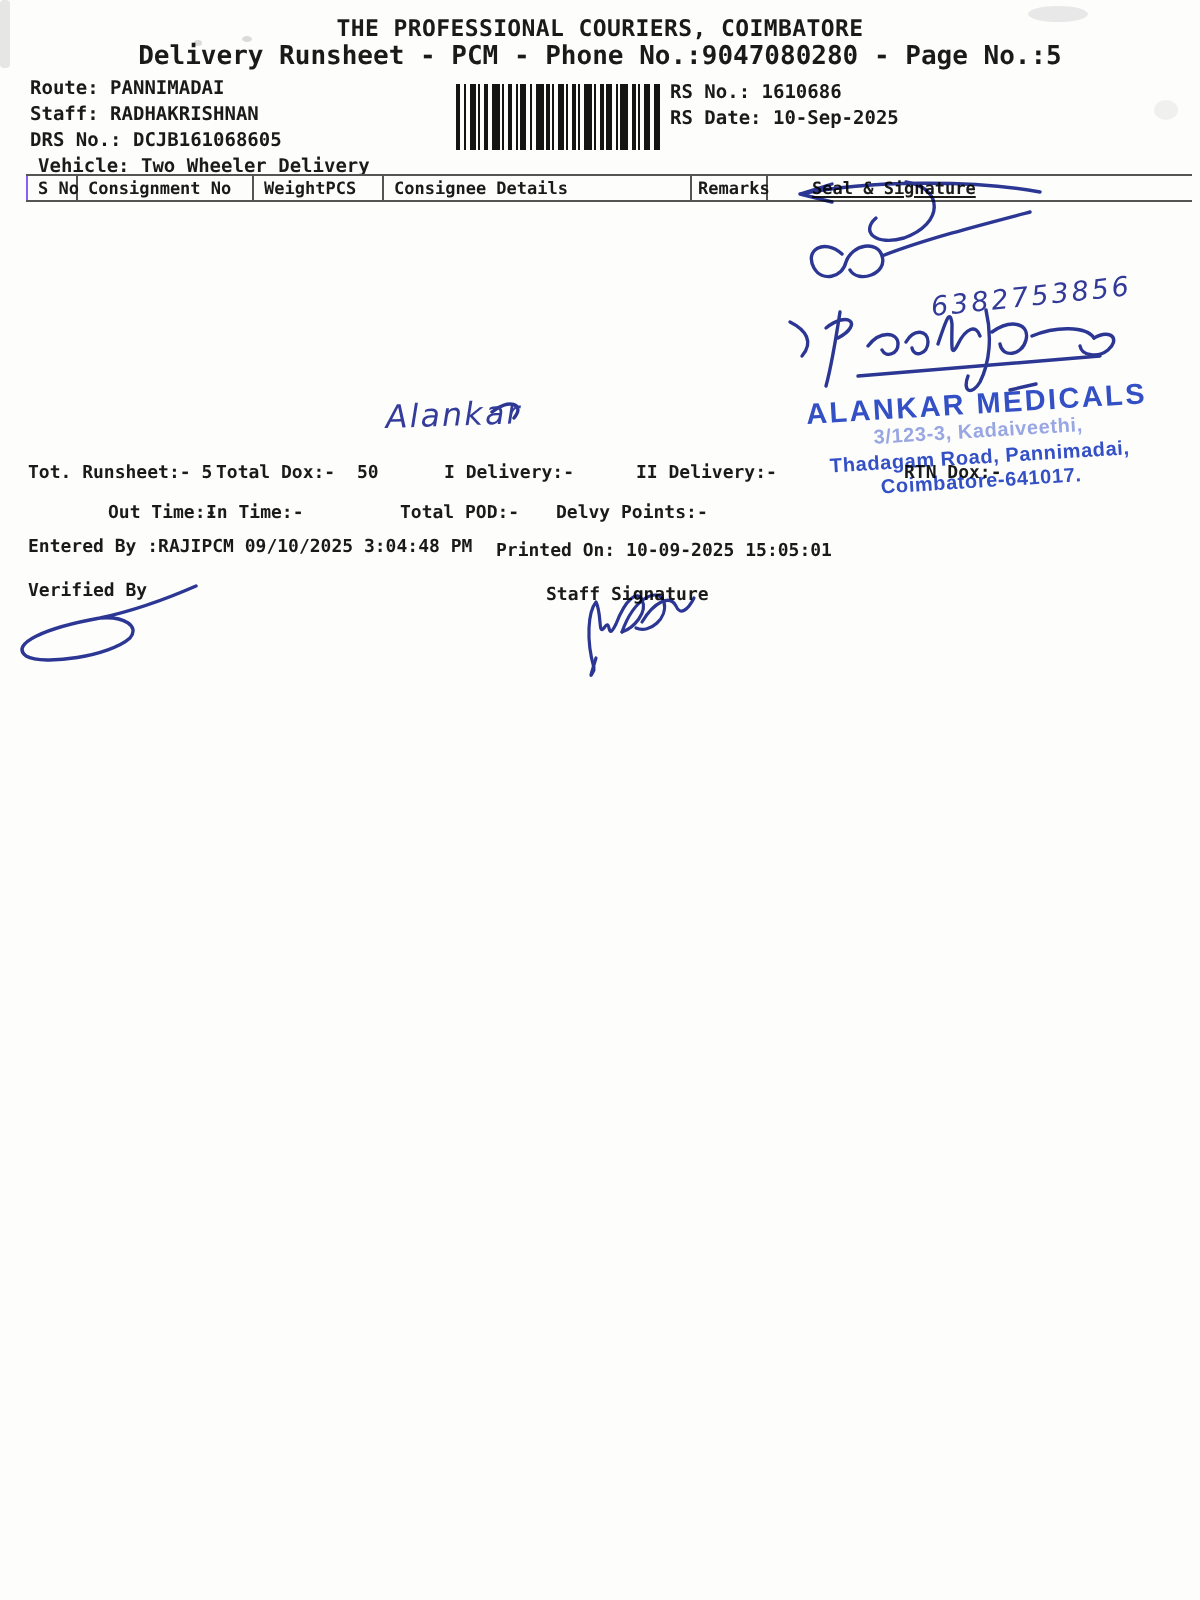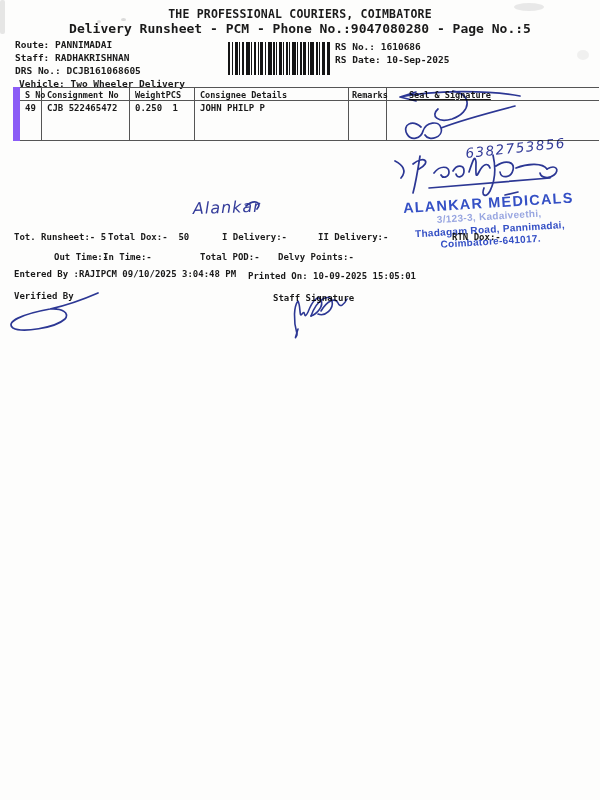--- a/index.html
+++ b/index.html
@@ -10,21 +10,21 @@
   .abs{position:absolute;}
   
   .doc-title{top:7px;left:0;width:600px;text-align:center;font-size:11.5px;font-weight:bold;letter-spacing:.2px;}
   .doc-subtitle{top:21px;left:0;width:600px;text-align:center;font-size:13px;font-weight:bold;}
   .info-line{font-size:9.5px;font-weight:bold;white-space:pre;}
   
   .barcode{top:42px;left:228px;}
   
   table.runsheet{
     position:absolute;top:87px;left:13px;width:582px;border-collapse:collapse;table-layout:fixed;
-    font-size:9px;font-weight:bold;border-left:7px solid #8b5cf6;border-top:1px solid #555;border-bottom:1px solid #555;
+    font-size:9px;font-weight:bold;border-left:1px solid #8b5cf6;border-top:1px solid #555;border-bottom:1px solid #555;
   }
   table.runsheet td,table.runsheet th{
     border-right:1px solid #555;vertical-align:top;padding:2px 0 0 5px;text-align:left;
     font-size:9px;font-weight:bold;overflow:visible;white-space:nowrap;
   }
   table.runsheet td:last-child,table.runsheet th:last-child{border-right:none;}
   table.runsheet thead th{border-bottom:1px solid #555;font-size:8.5px;padding-top:2px;}
   table.runsheet tbody tr{border-bottom:1px solid #555;}
   table.runsheet tbody tr:last-child{border-bottom:none;}
   .wp{display:flex;}
@@ -117,33 +117,20 @@
             <span>Weight</span>
             <span class="pcs">PCS</span>
           </div>
         </th>
       <th>Consignee Details</th>
       <th style="padding-left:3px;">Remarks</th>
       <th class="seal-head">Seal &amp; Signature</th>
     </tr>
   </thead>
   <tbody>
-    <tr style="height:40px;">
-      <td>49</td>
-      <td>CJB 522465472</td>
-      <td>
-          <div class="wp">
-            <span>0.250</span>
-            <span class="pcs">1</span>
-          </div>
-        </td>
-      <td>JOHN PHILP P</td>
-      <td></td>
-      <td></td>
-    </tr>
   </tbody>
 </table>
 
 <div class="abs sum" style="left:14px;top:232px;">Tot. Runsheet:- 5</div>
 <div class="abs sum" style="left:108px;top:232px;">Total Dox:-  50</div>
 <div class="abs sum" style="left:222px;top:232px;">I Delivery:-</div>
 <div class="abs sum" style="left:318px;top:232px;">II Delivery:-</div>
 <div class="abs sum" style="left:452px;top:232px;">RTN Dox:-</div>
 
 <div class="abs sum" style="left:14px;top:252px;padding-left:40px;">Out Time:-</div>

